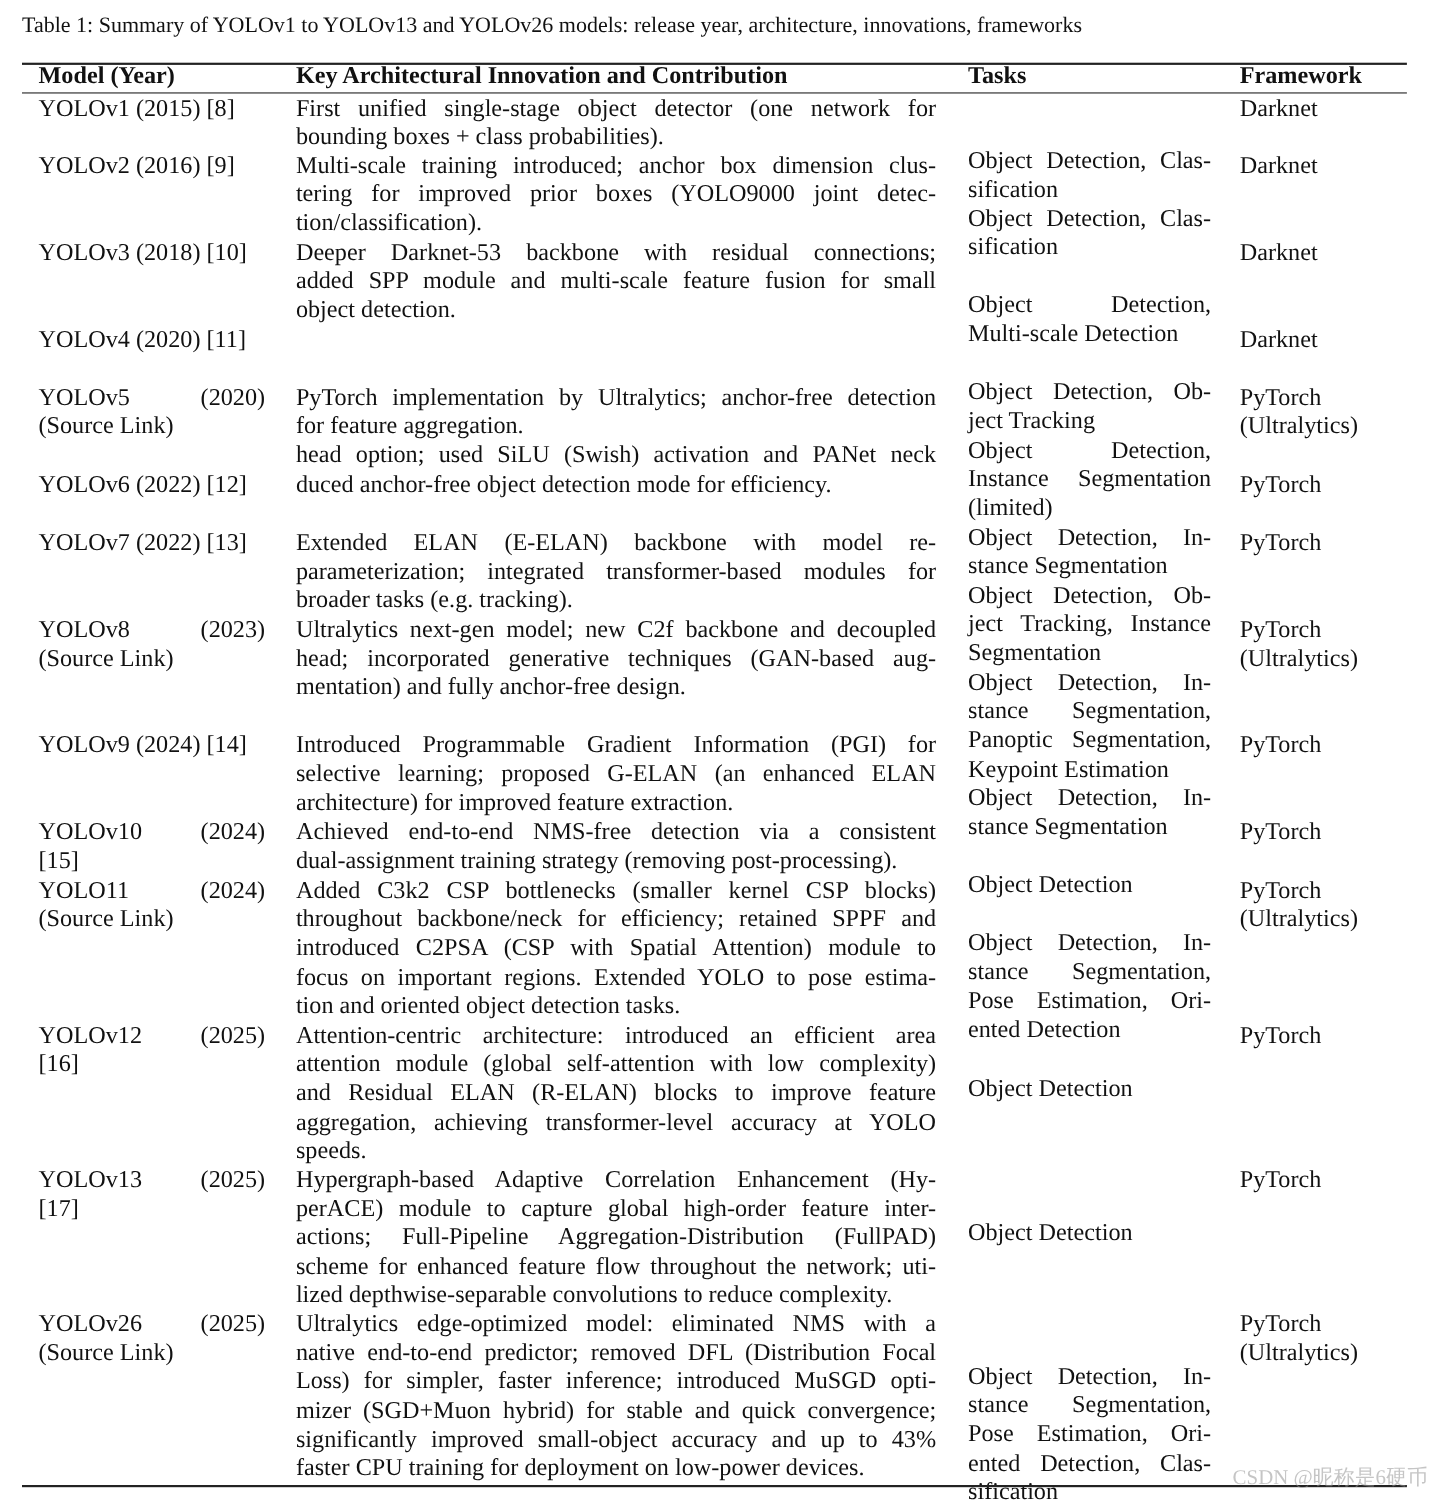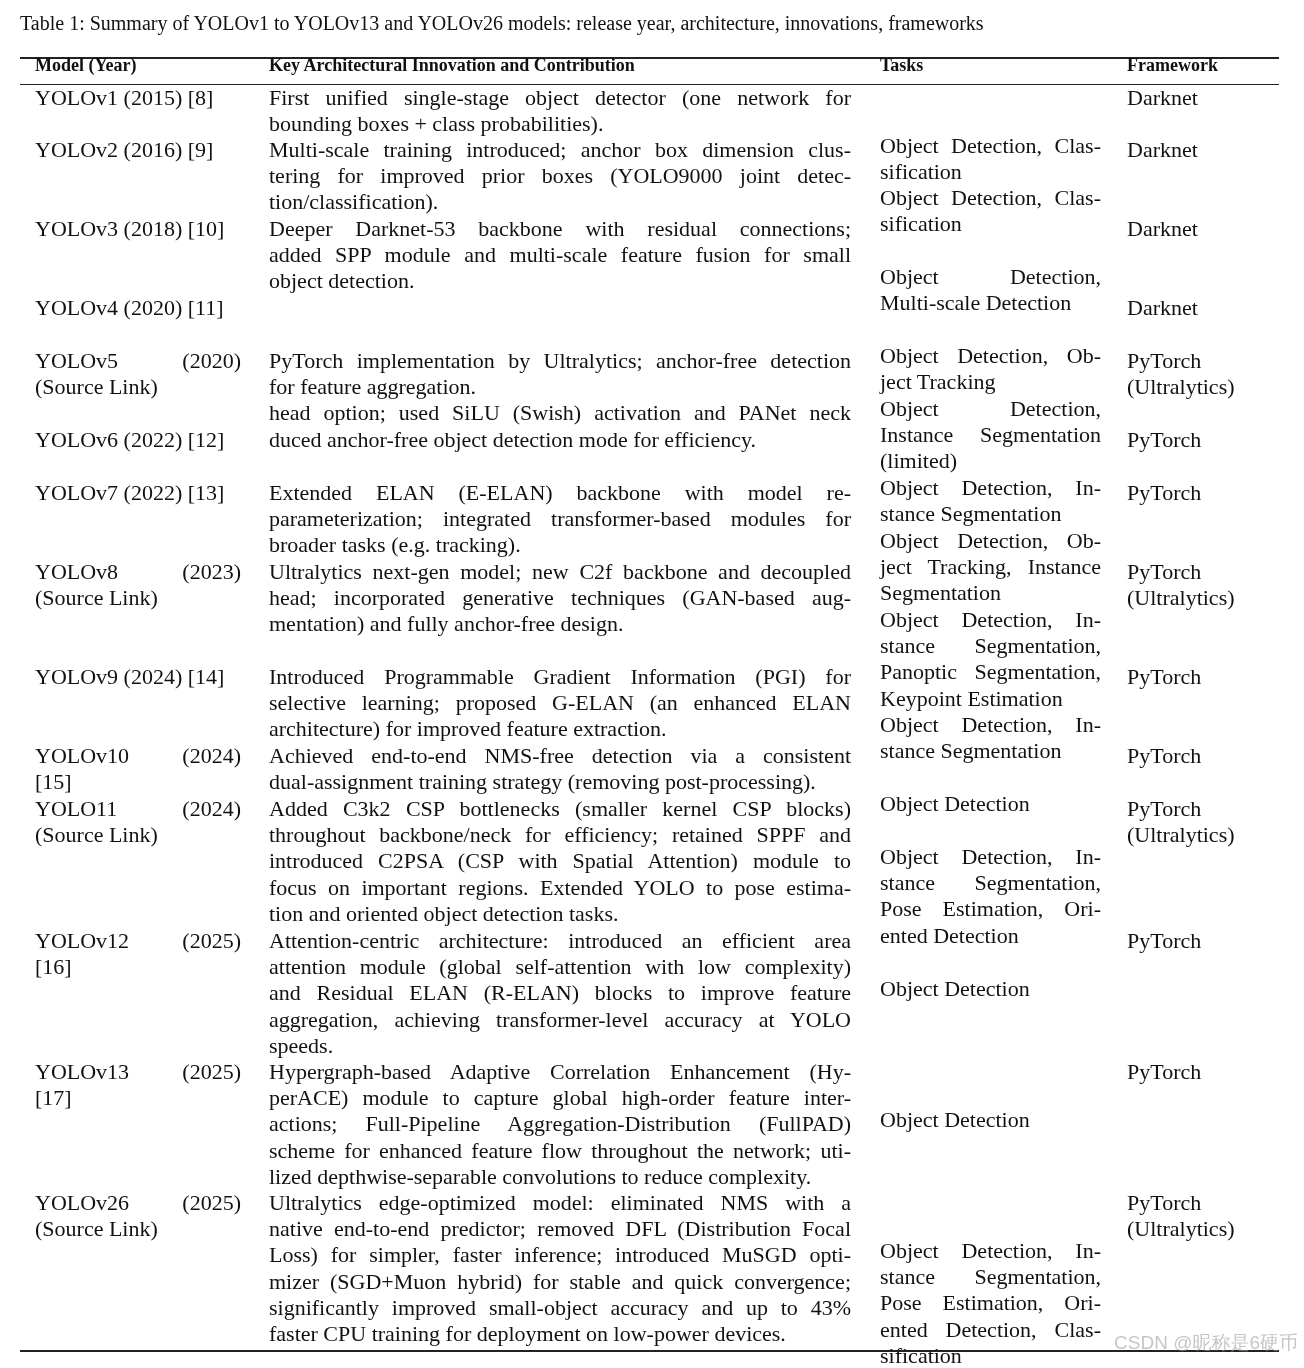--- a/index.html
+++ b/index.html
@@ -3,32 +3,32 @@
 <meta charset="utf-8">
 <style>
   html, body { margin: 0; padding: 0; background: #ffffff; }
   body { width: 1304px; height: 1368px; position: relative; overflow: hidden;
          font-family: "Liberation Serif", "DejaVu Serif", serif; color: #111; }
   .caption { position: absolute; left: 20px; top: 12px; font-size: 20px; white-space: nowrap; }
   .rule { position: absolute; left: 20px; width: 1259px; background: #222; }
   .top-rule { top: 57px; height: 1.6px; }
   .mid-rule { top: 84px; height: 1px; }
   .bot-rule { top: 1350px; height: 1.6px; }
-  .header { position: absolute; top: 55px; left: 0; width: 1304px; height: 28px; font-weight: bold; font-size: 18px; }
+  .header { position: absolute; top: 55px; left: 0; width: 1304px; height: 28px; font-weight: bold; font-size: 22px; }
   .header span { position: absolute; top: 0; white-space: nowrap; }
   .rows { position: absolute; top: 85px; left: 0; width: 1304px; }
   .row { position: relative; width: 1304px; padding-left: 42px; }
   .cell { position: absolute; top: 0; font-size: 22px; line-height: 26.2px; }
   .c-model { left: 35px; width: 206px; }
   .c-innov { left: 269px; width: 582px; }
   .c-tasks { left: 880px; width: 221px; margin-top: 48px; }
   .c-fw { left: 1127px; width: 160px; }
   .ln { display: block; white-space: nowrap; text-align: justify; text-align-last: justify; height: 26.2px; }
   .ln.last { text-align-last: left; }
-  .watermark { position: absolute; right: 6px; top: 1330px; font-family: Liberation Sans, sans-serif;
+  .watermark { position: absolute; right: 6px; top: 1330px; font-family: Liberation Serif, serif;
                font-size: 19px; color: rgba(150,150,150,0.55); white-space: nowrap; }
 </style>
 </head>
 <body>
 
 <div class="caption">Table 1: Summary of YOLOv1 to YOLOv13 and YOLOv26 models: release year, architecture, innovations, frameworks</div>
 <div class="rule top-rule"></div>
 <div class="header">
   <span style="left:35px">Model (Year)</span>
   <span style="left:269px">Key Architectural Innovation and Contribution</span>

